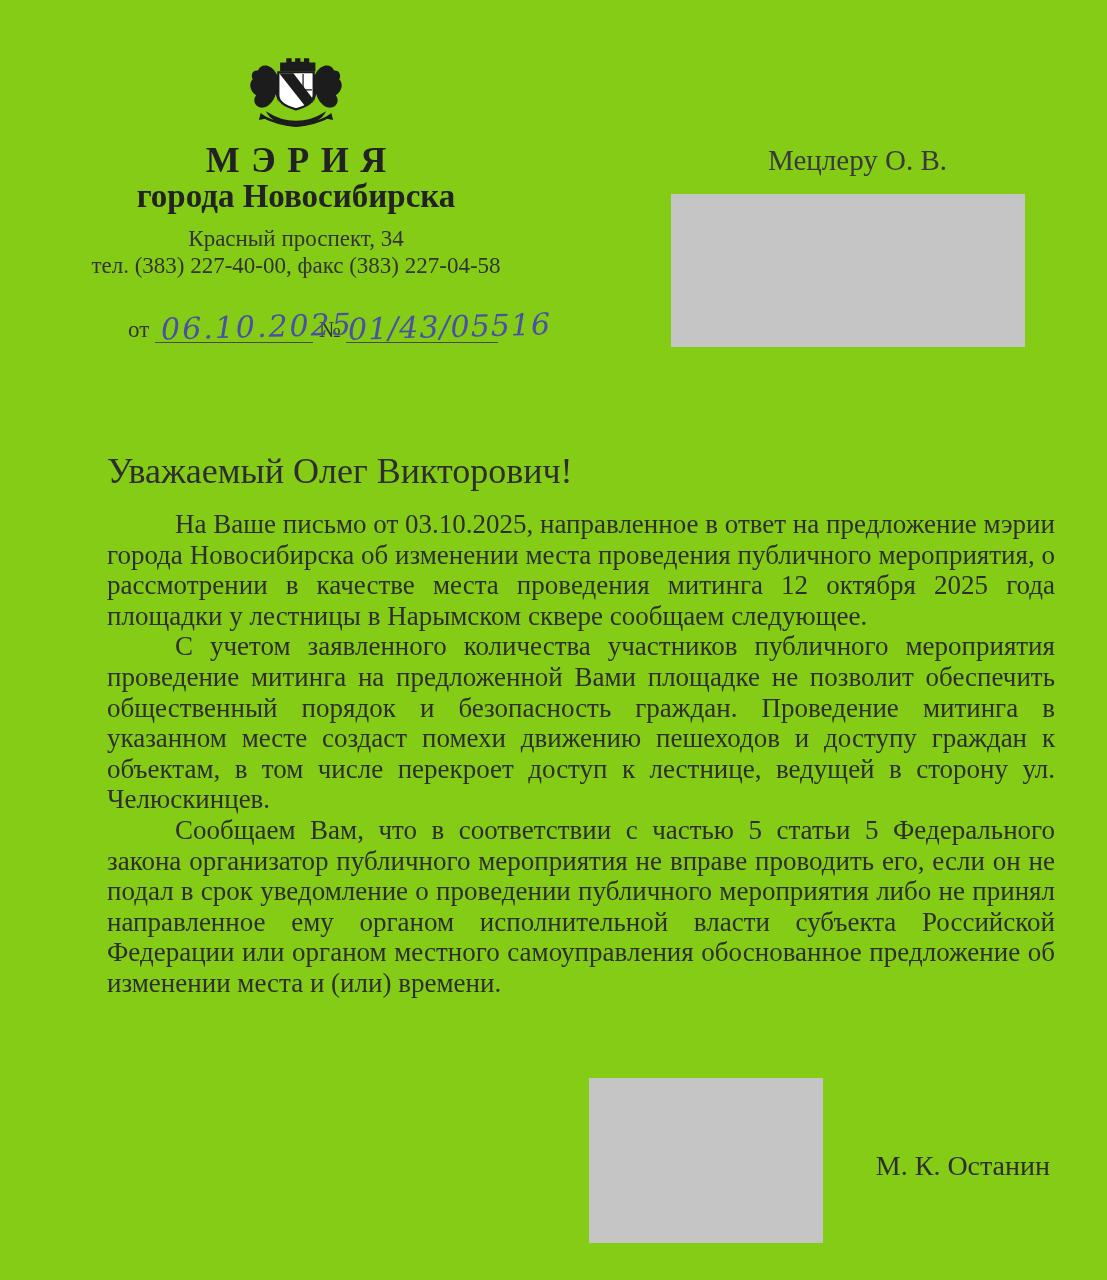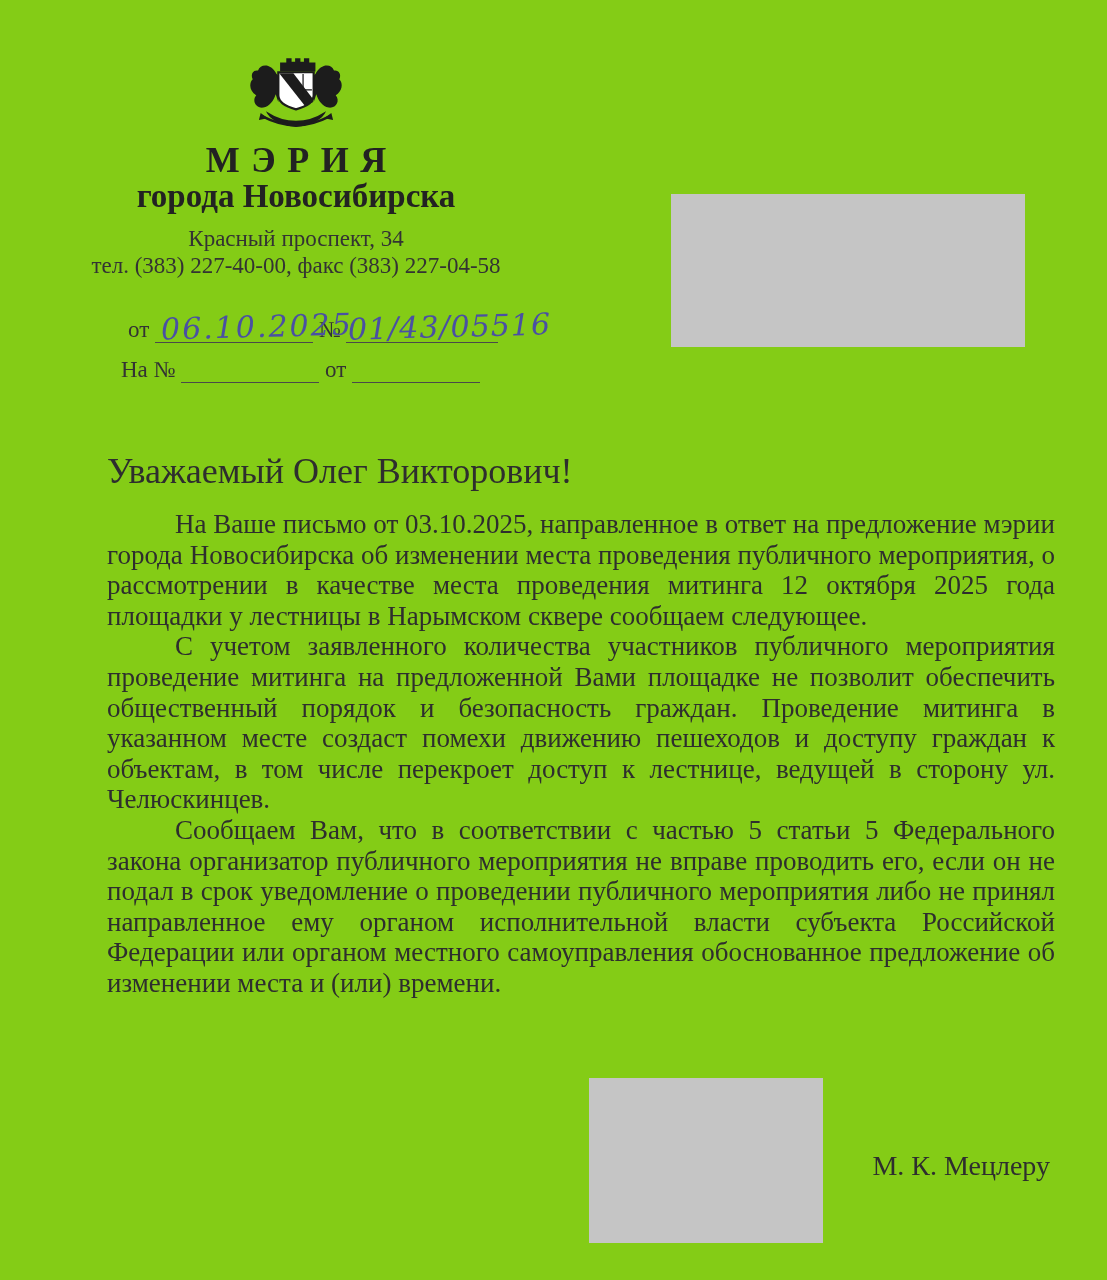--- a/index.html
+++ b/index.html
@@ -199,33 +199,28 @@
     <span>от</span>
     <span class="blank u1">
       <span class="hand">06.10.2025</span>
     </span>
     <span>№</span>
     <span class="blank u2">
       <span class="hand num">01/43/05516</span>
     </span>
   </div>
 
-  <div class="ref-row2">
-    <span>На №</span>
-    <span class="blank u3"></span>
-    <span>от</span>
-    <span class="blank u4"></span>
-  </div>
-
+
+  <div class="recipient-name">Мецлеру О. В.</div>
   <div class="redaction block-1"></div>
 
   <div class="salutation">Уважаемый Олег Викторович!</div>
 
   <div class="body-text">
     <p>На Ваше письмо от 03.10.2025, направленное в ответ на предложение мэрии города Новосибирска об изменении места проведения публичного мероприятия, о рассмотрении в качестве места проведения митинга 12 октября 2025 года площадки у лестницы в Нарымском сквере сообщаем следующее.</p>
     <p>С учетом заявленного количества участников публичного мероприятия проведение митинга на предложенной Вами площадке не позволит обеспечить общественный порядок и безопасность граждан. Проведение митинга в указанном месте создаст помехи движению пешеходов и доступу граждан к объектам, в том числе перекроет доступ к лестнице, ведущей в сторону ул. Челюскинцев.</p>
     <p>Сообщаем Вам, что в соответствии с частью 5 статьи 5 Федерального закона организатор публичного мероприятия не вправе проводить его, если он не подал в срок уведомление о проведении публичного мероприятия либо не принял направленное ему органом исполнительной власти субъекта Российской Федерации или органом местного самоуправления обоснованное предложение об изменении места и (или) времени.</p>
   </div>
 
   <div class="redaction block-2"></div>
-  <div class="signature-name">М. К. Мецлеру</div>
+  <div class="signature-name">М. К. Останин</div>
 
 </div>
 
 </body></html>

